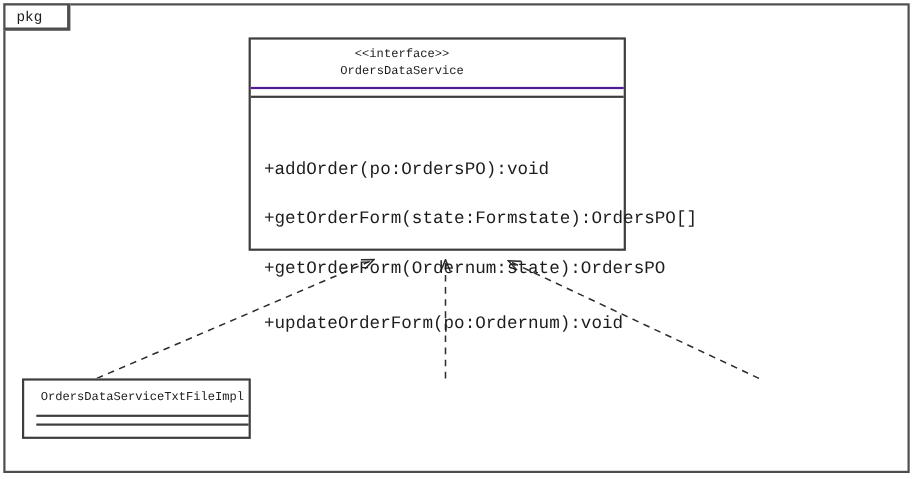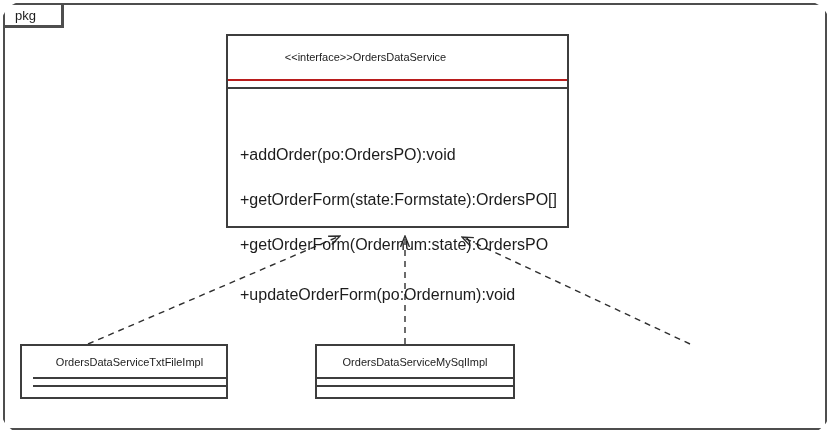--- a/index.html
+++ b/index.html
@@ -5,24 +5,23 @@
   html, body {
     margin: 0;
     padding: 0;
     background: #ffffff;
   }
   .canvas {
     position: relative;
     width: 831px;
     height: 435px;
     background: #ffffff;
-    font-family: Liberation Sans, sans-serif;
+    font-family: Liberation Mono, monospace;
     color: #1c1c1c;
     overflow: hidden;
-    border-radius: 28px;
   }
   
   .frame {
     position: absolute;
     left: 3px; top: 3px;
     width: 824px; height: 427px;
     border: 2px solid #4e4e4e;
     box-sizing: border-box;
     background: #ffffff;
   }
@@ -47,22 +46,23 @@
     box-sizing: border-box;
     border: 2px solid #3d3d3d;
     background: #ffffff;
     z-index: 2;
   }
   
   .iface-box { left: 226px; top: 34px; width: 343px; height: 194px; }
   .iface-title {
     height: 45px;
     box-sizing: border-box;
-    border-bottom: 2px solid #b91c1c;
+    border-bottom: 2px solid #4c1d95;
     display: flex;
+    flex-direction: column;
     align-items: center;
     justify-content: center;
     padding-right: 64px;  
     font-size: 11px;
     line-height: 15px;
     text-align: center;
   }
   .iface-attrs {
     height: 8px;
     box-sizing: border-box;
@@ -139,20 +139,15 @@
       <div class="method-line gap">+updateOrderForm(po:Ordernum):void</div>
     </div>
   </div>
 
   <div class="uml-box impl-box impl-1">
     <div class="impl-name">OrdersDataServiceTxtFileImpl</div>
     <div class="impl-attrs"></div>
     <div class="impl-methods"></div>
   </div>
 
-  <div class="uml-box impl-box impl-2">
-    <div class="impl-name">OrdersDataServiceMySqlImpl</div>
-    <div class="impl-attrs"></div>
-    <div class="impl-methods"></div>
-  </div>
 
 
 </div>
 
 </body></html>

